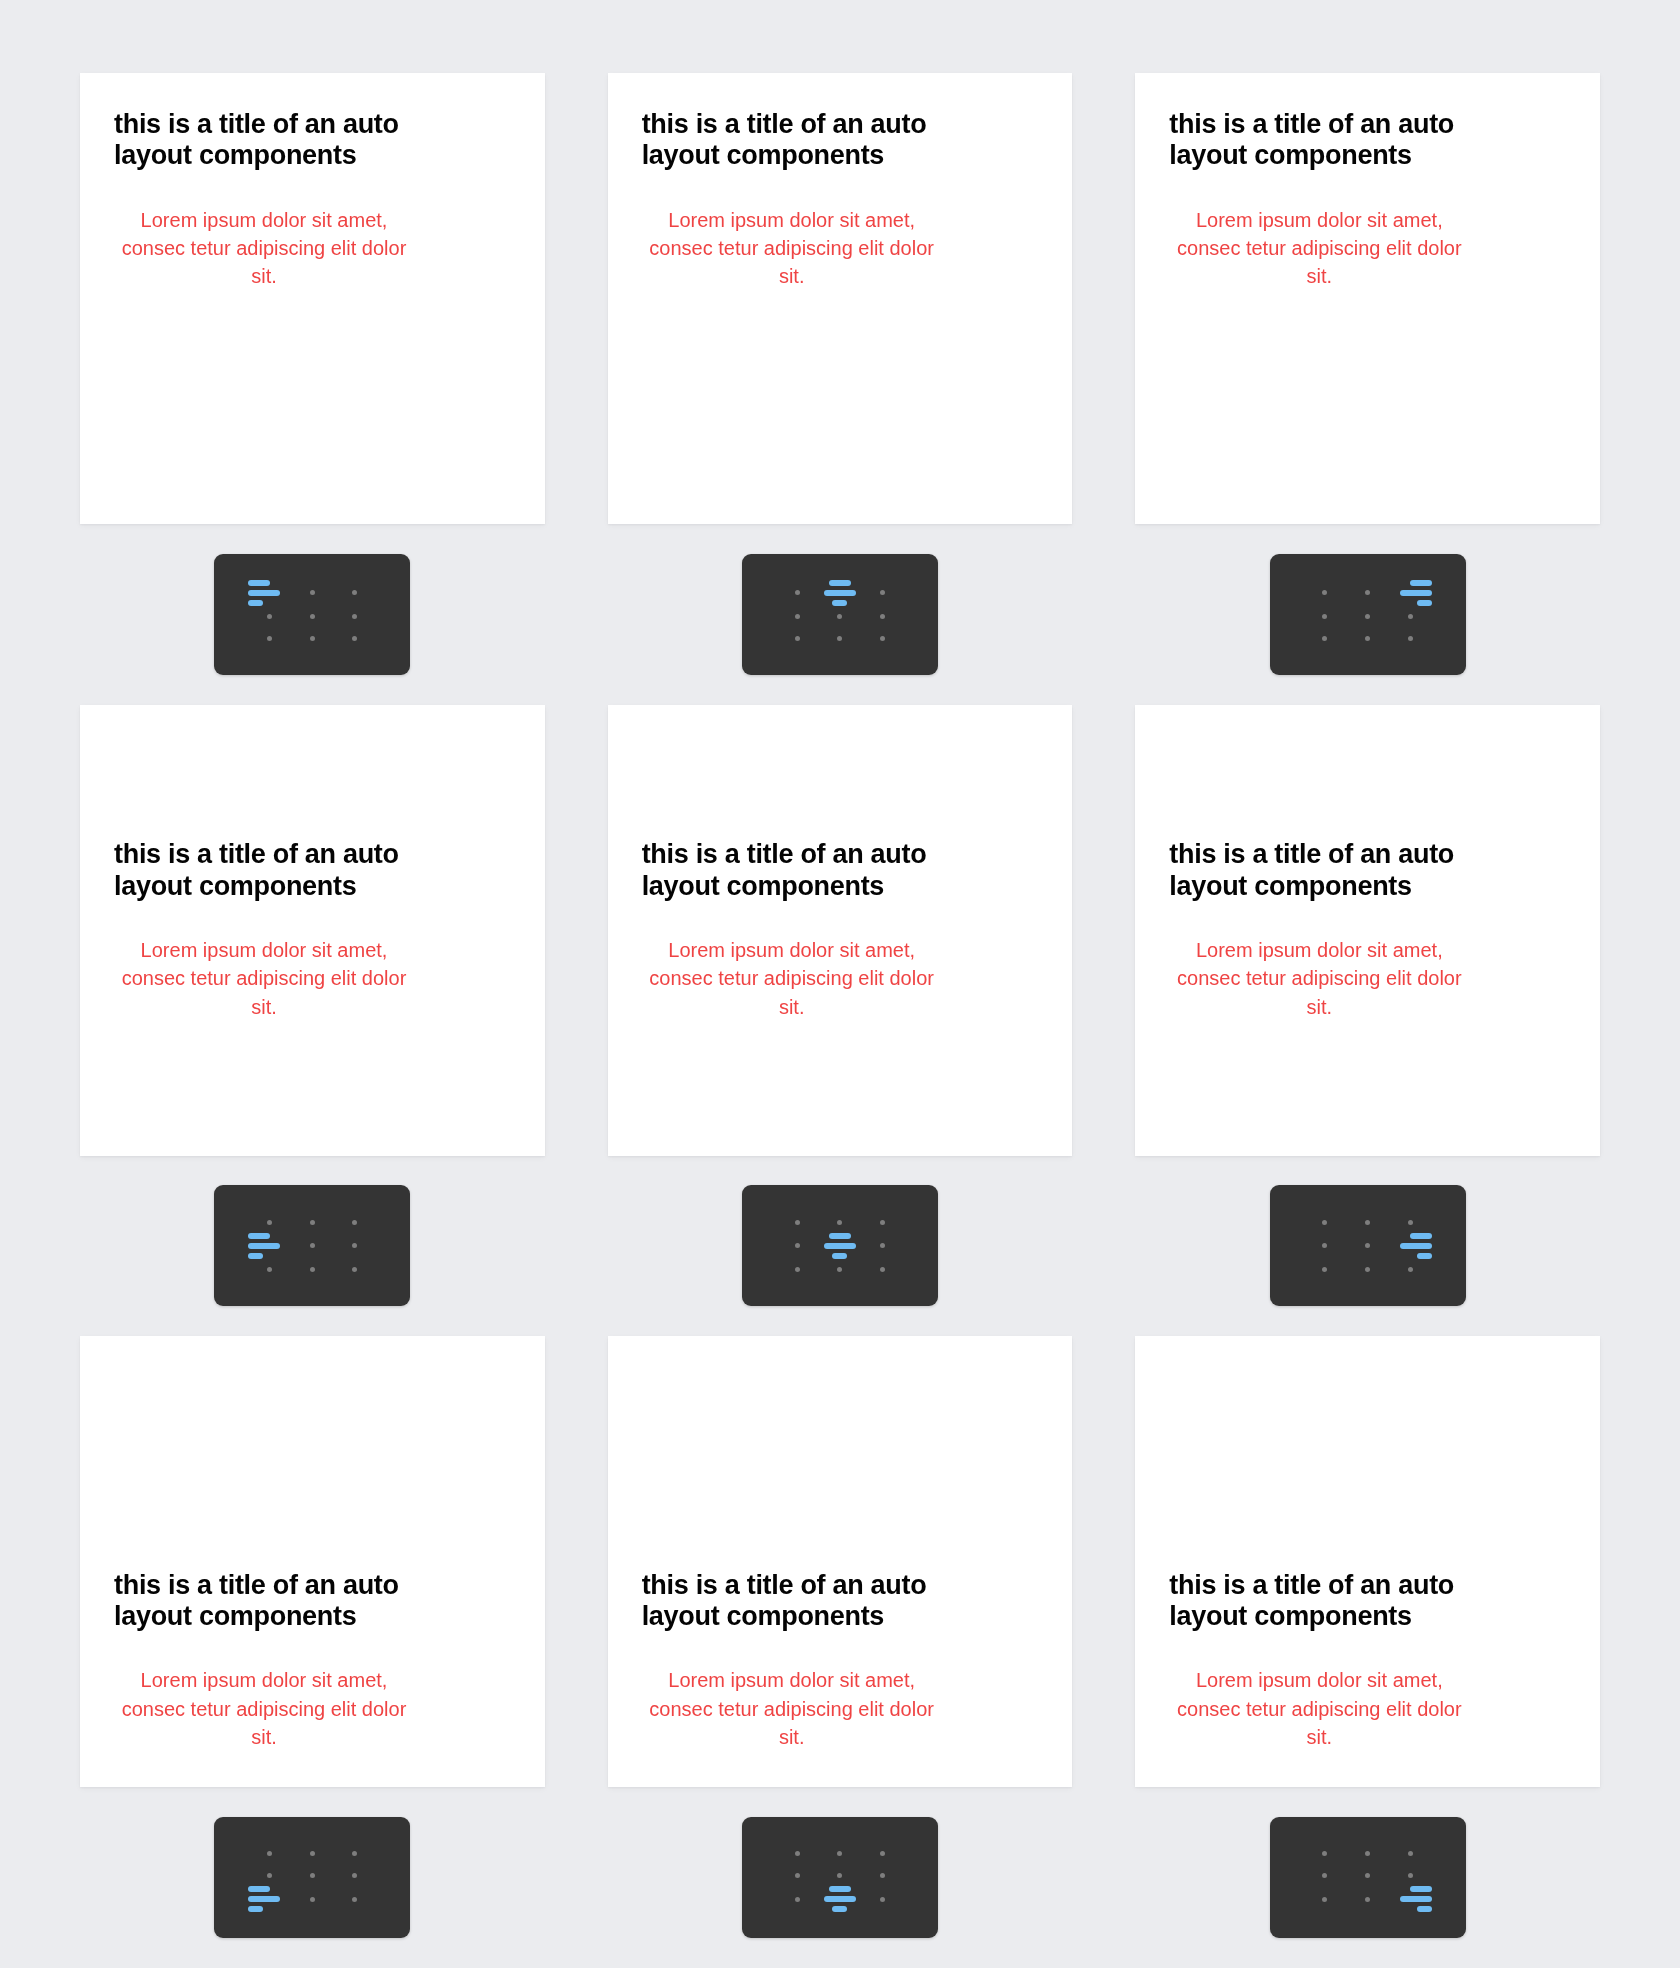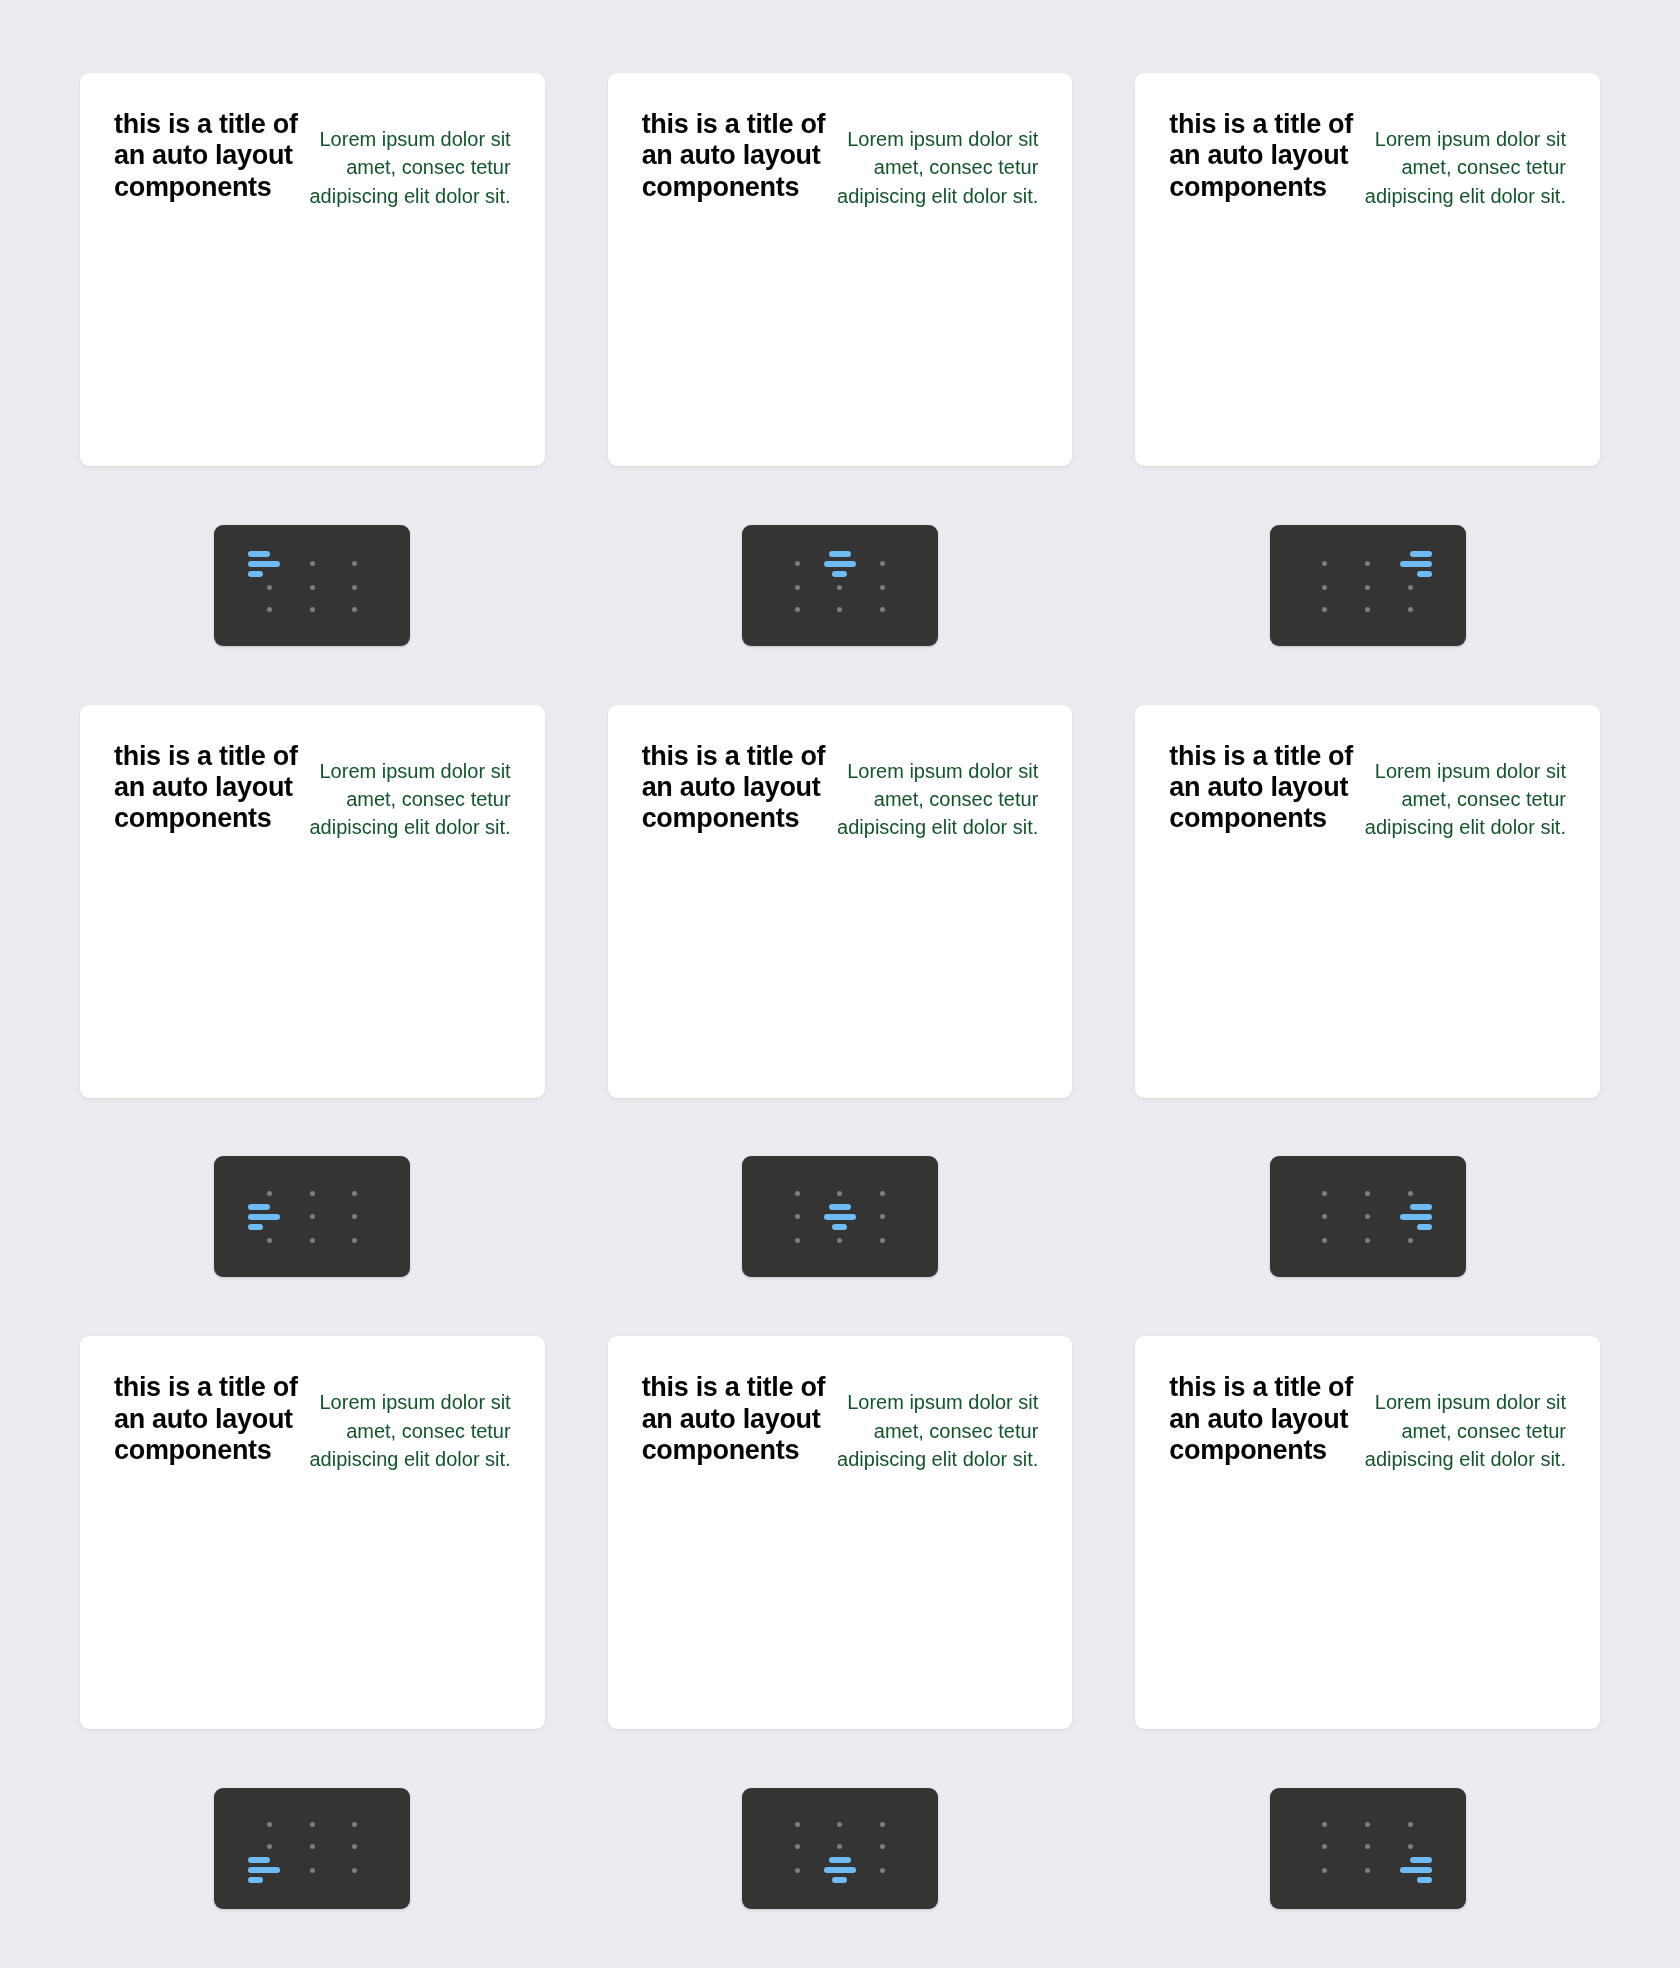--- a/index.html
+++ b/index.html
@@ -25,50 +25,50 @@
 
   .cell {
     display: flex;
     flex-direction: column;
     align-items: stretch;
   }
 
   
   .card {
     background: #ffffff;
-    border-radius: 9px;
-    height: 393px;
+    border-radius: 0;
+    height: 451px;
     padding: 36px 34px;
     display: flex;
-    flex-direction: row;
+    flex-direction: column;
     box-shadow: 0 1px 2px rgba(16,20,32,0.05),
                 0 2px 6px rgba(16,20,32,0.04);
   }
 
   .card.v-top    { justify-content: flex-start; }
   .card.v-middle { justify-content: center; }
   .card.v-bottom { justify-content: flex-end; }
 
   .card-title {
     font-size: 27px;
     line-height: 1.16;
     font-weight: 700;
     color: #040404;
     letter-spacing: -0.3px;
     text-align: left;
     max-width: 310px;
   }
 
   .card-body {
-    margin-top: 16px;
+    margin-top: 34px;
     font-size: 20px;
     line-height: 1.42;
     font-weight: 400;
-    color: #14532d;
-    text-align: right;
+    color: #ef4444;
+    text-align: center;
     max-width: 300px;
   }
 
   
   .badge-wrap {
     flex: 1;
     display: flex;
     align-items: center;
     justify-content: center;
   }

